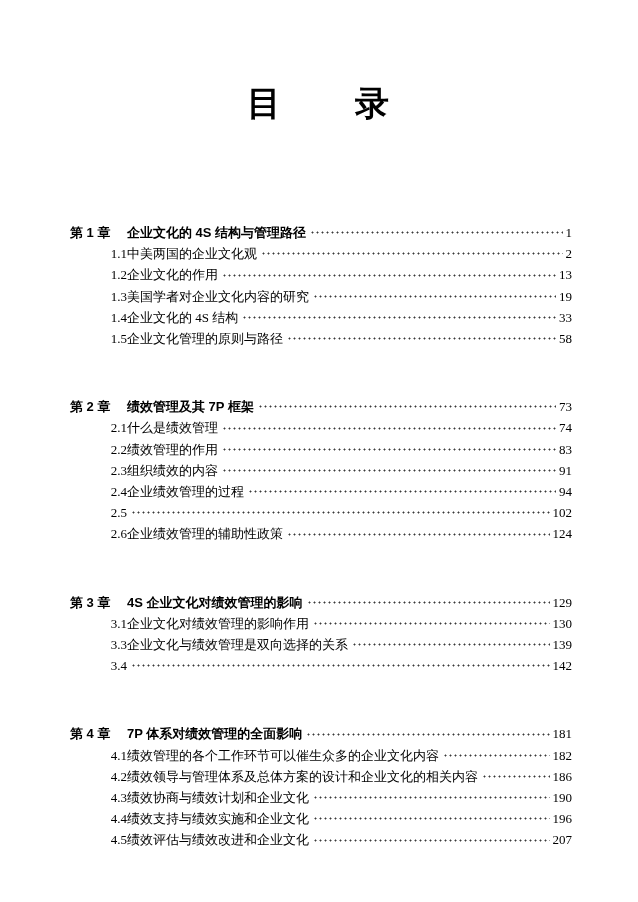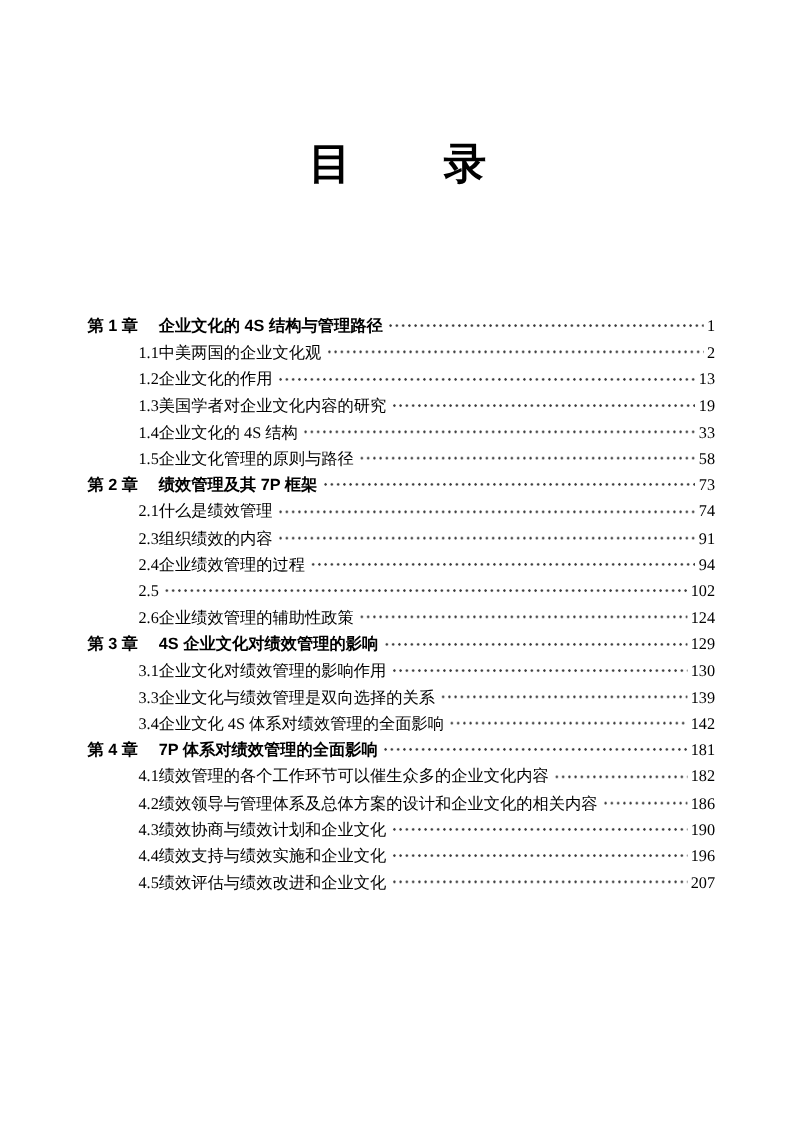--- a/index.html
+++ b/index.html
@@ -12,21 +12,21 @@
     width: 638px;
     height: 902px;
     margin: 0 auto;
     background: #ffffff;
     color: #000000;
     font-family: "Liberation Serif", "DejaVu Serif", serif;
     box-sizing: border-box;
     overflow: hidden;
   }
   .doc-title {
-    padding-top: 112px;
+    padding-top: 84px;
     text-align: center;
     font-family: "Liberation Sans", "DejaVu Sans", sans-serif;
     font-weight: bold;
     font-size: 34px;
     line-height: 38px;
     letter-spacing: 2px;
   }
   .toc {
     margin: 100px 66px 0 70px;
     font-size: 13px;
@@ -34,20 +34,21 @@
   .toc-row {
     display: flex;
     align-items: baseline;
     line-height: 21.2px;
     white-space: nowrap;
   }
   .toc-row.chapter {
     font-weight: bold;
     font-family: "Liberation Sans", "DejaVu Sans", sans-serif;
     font-size: 13px;
+    margin-top: 47px;
   }
   .toc-row.section {
     padding-left: 26px;
   }
   .toc-num {
     flex: 0 0 auto;
     display: inline-block;
   }
   .toc-row.chapter .toc-num { width: 57px; }
   .toc-row.section .toc-num { width: 31px; text-align: right; }
@@ -122,20 +123,26 @@
     <span class="dot-leader"></span>
     <span class="toc-page">73</span>
   </div>
       <div class="toc-row section">
     <span class="toc-num">2.1</span>
     <span class="toc-title">什么是绩效管理</span>
     <span class="dot-leader"></span>
     <span class="toc-page">74</span>
   </div>
       <div class="toc-row section">
+    <span class="toc-num">2.2</span>
+    <span class="toc-title">绩效管理的作用</span>
+    <span class="dot-leader"></span>
+    <span class="toc-page">83</span>
+  </div>
+      <div class="toc-row section">
     <span class="toc-num">2.3</span>
     <span class="toc-title">组织绩效的内容</span>
     <span class="dot-leader"></span>
     <span class="toc-page">91</span>
   </div>
       <div class="toc-row section">
     <span class="toc-num">2.4</span>
     <span class="toc-title">企业绩效管理的过程</span>
     <span class="dot-leader"></span>
     <span class="toc-page">94</span>
@@ -164,21 +171,20 @@
     <span class="toc-page">130</span>
   </div>
       <div class="toc-row section">
     <span class="toc-num">3.3</span>
     <span class="toc-title">企业文化与绩效管理是双向选择的关系</span>
     <span class="dot-leader"></span>
     <span class="toc-page">139</span>
   </div>
       <div class="toc-row section">
     <span class="toc-num">3.4</span>
-    <span class="toc-title">企业文化 4S 体系对绩效管理的全面影响</span>
     <span class="dot-leader"></span>
     <span class="toc-page">142</span>
   </div>
       <div class="toc-row chapter">
     <span class="toc-num">第 4 章</span>
     <span class="toc-title">7P 体系对绩效管理的全面影响</span>
     <span class="dot-leader"></span>
     <span class="toc-page">181</span>
   </div>
       <div class="toc-row section">

